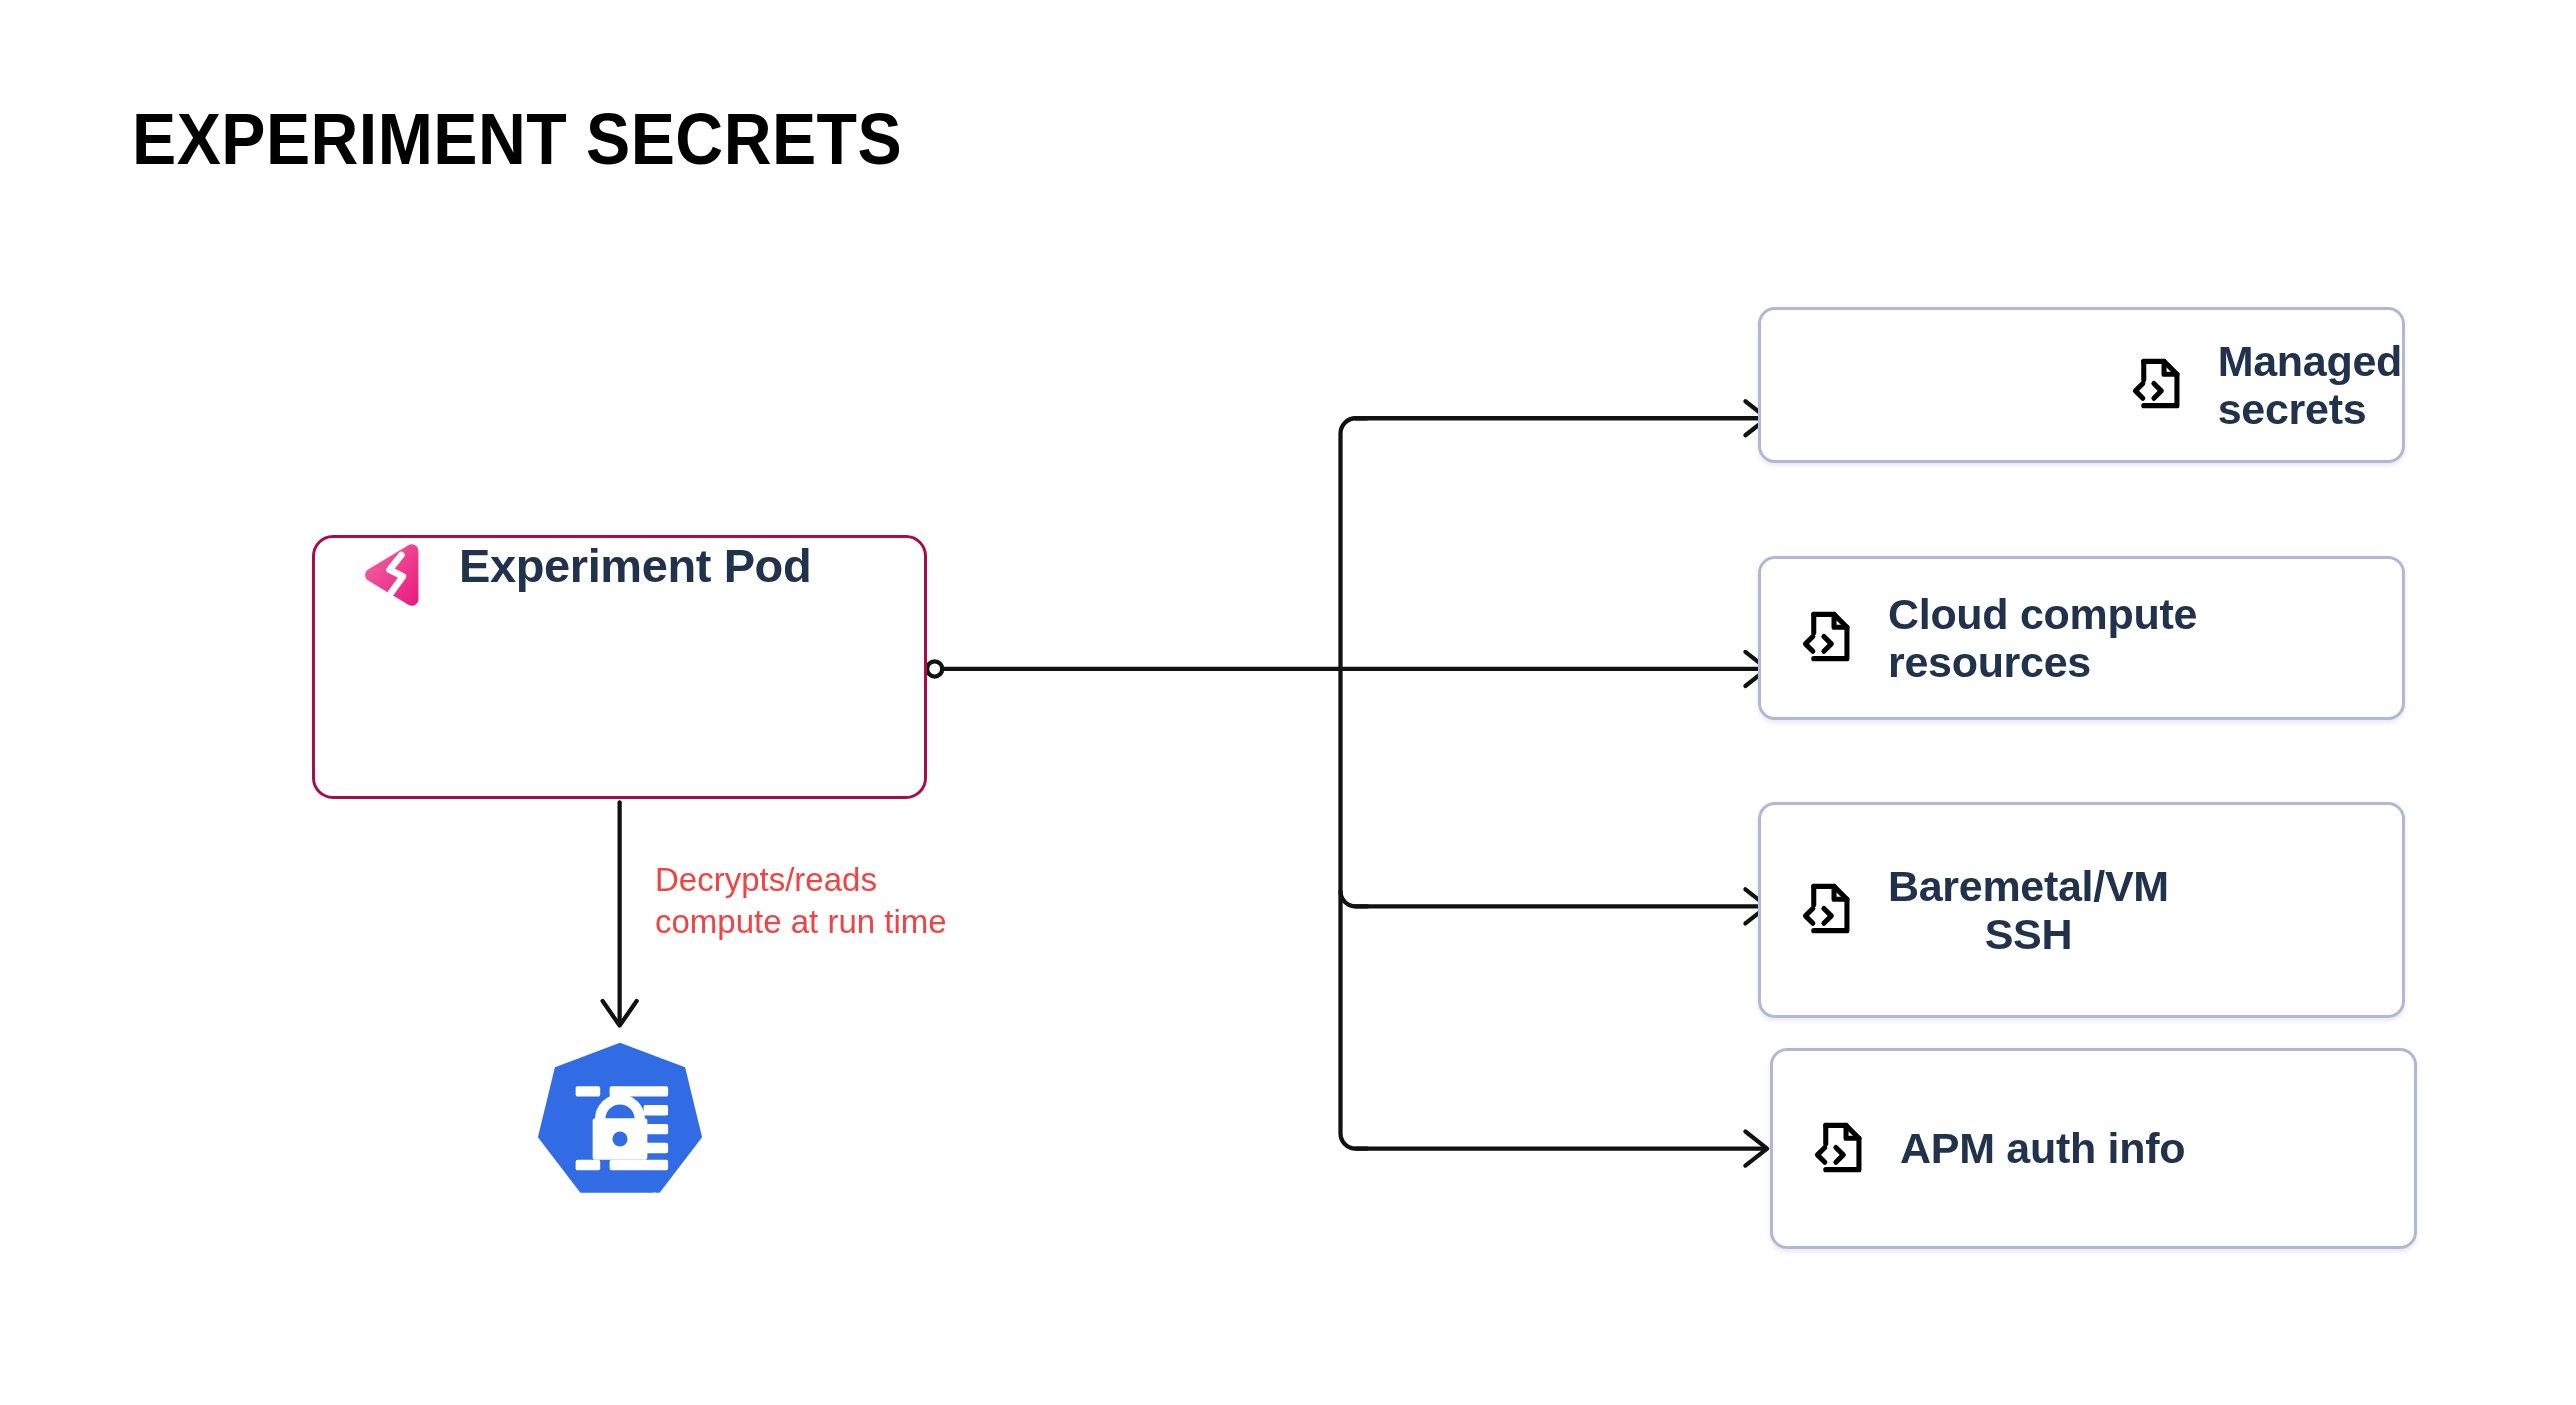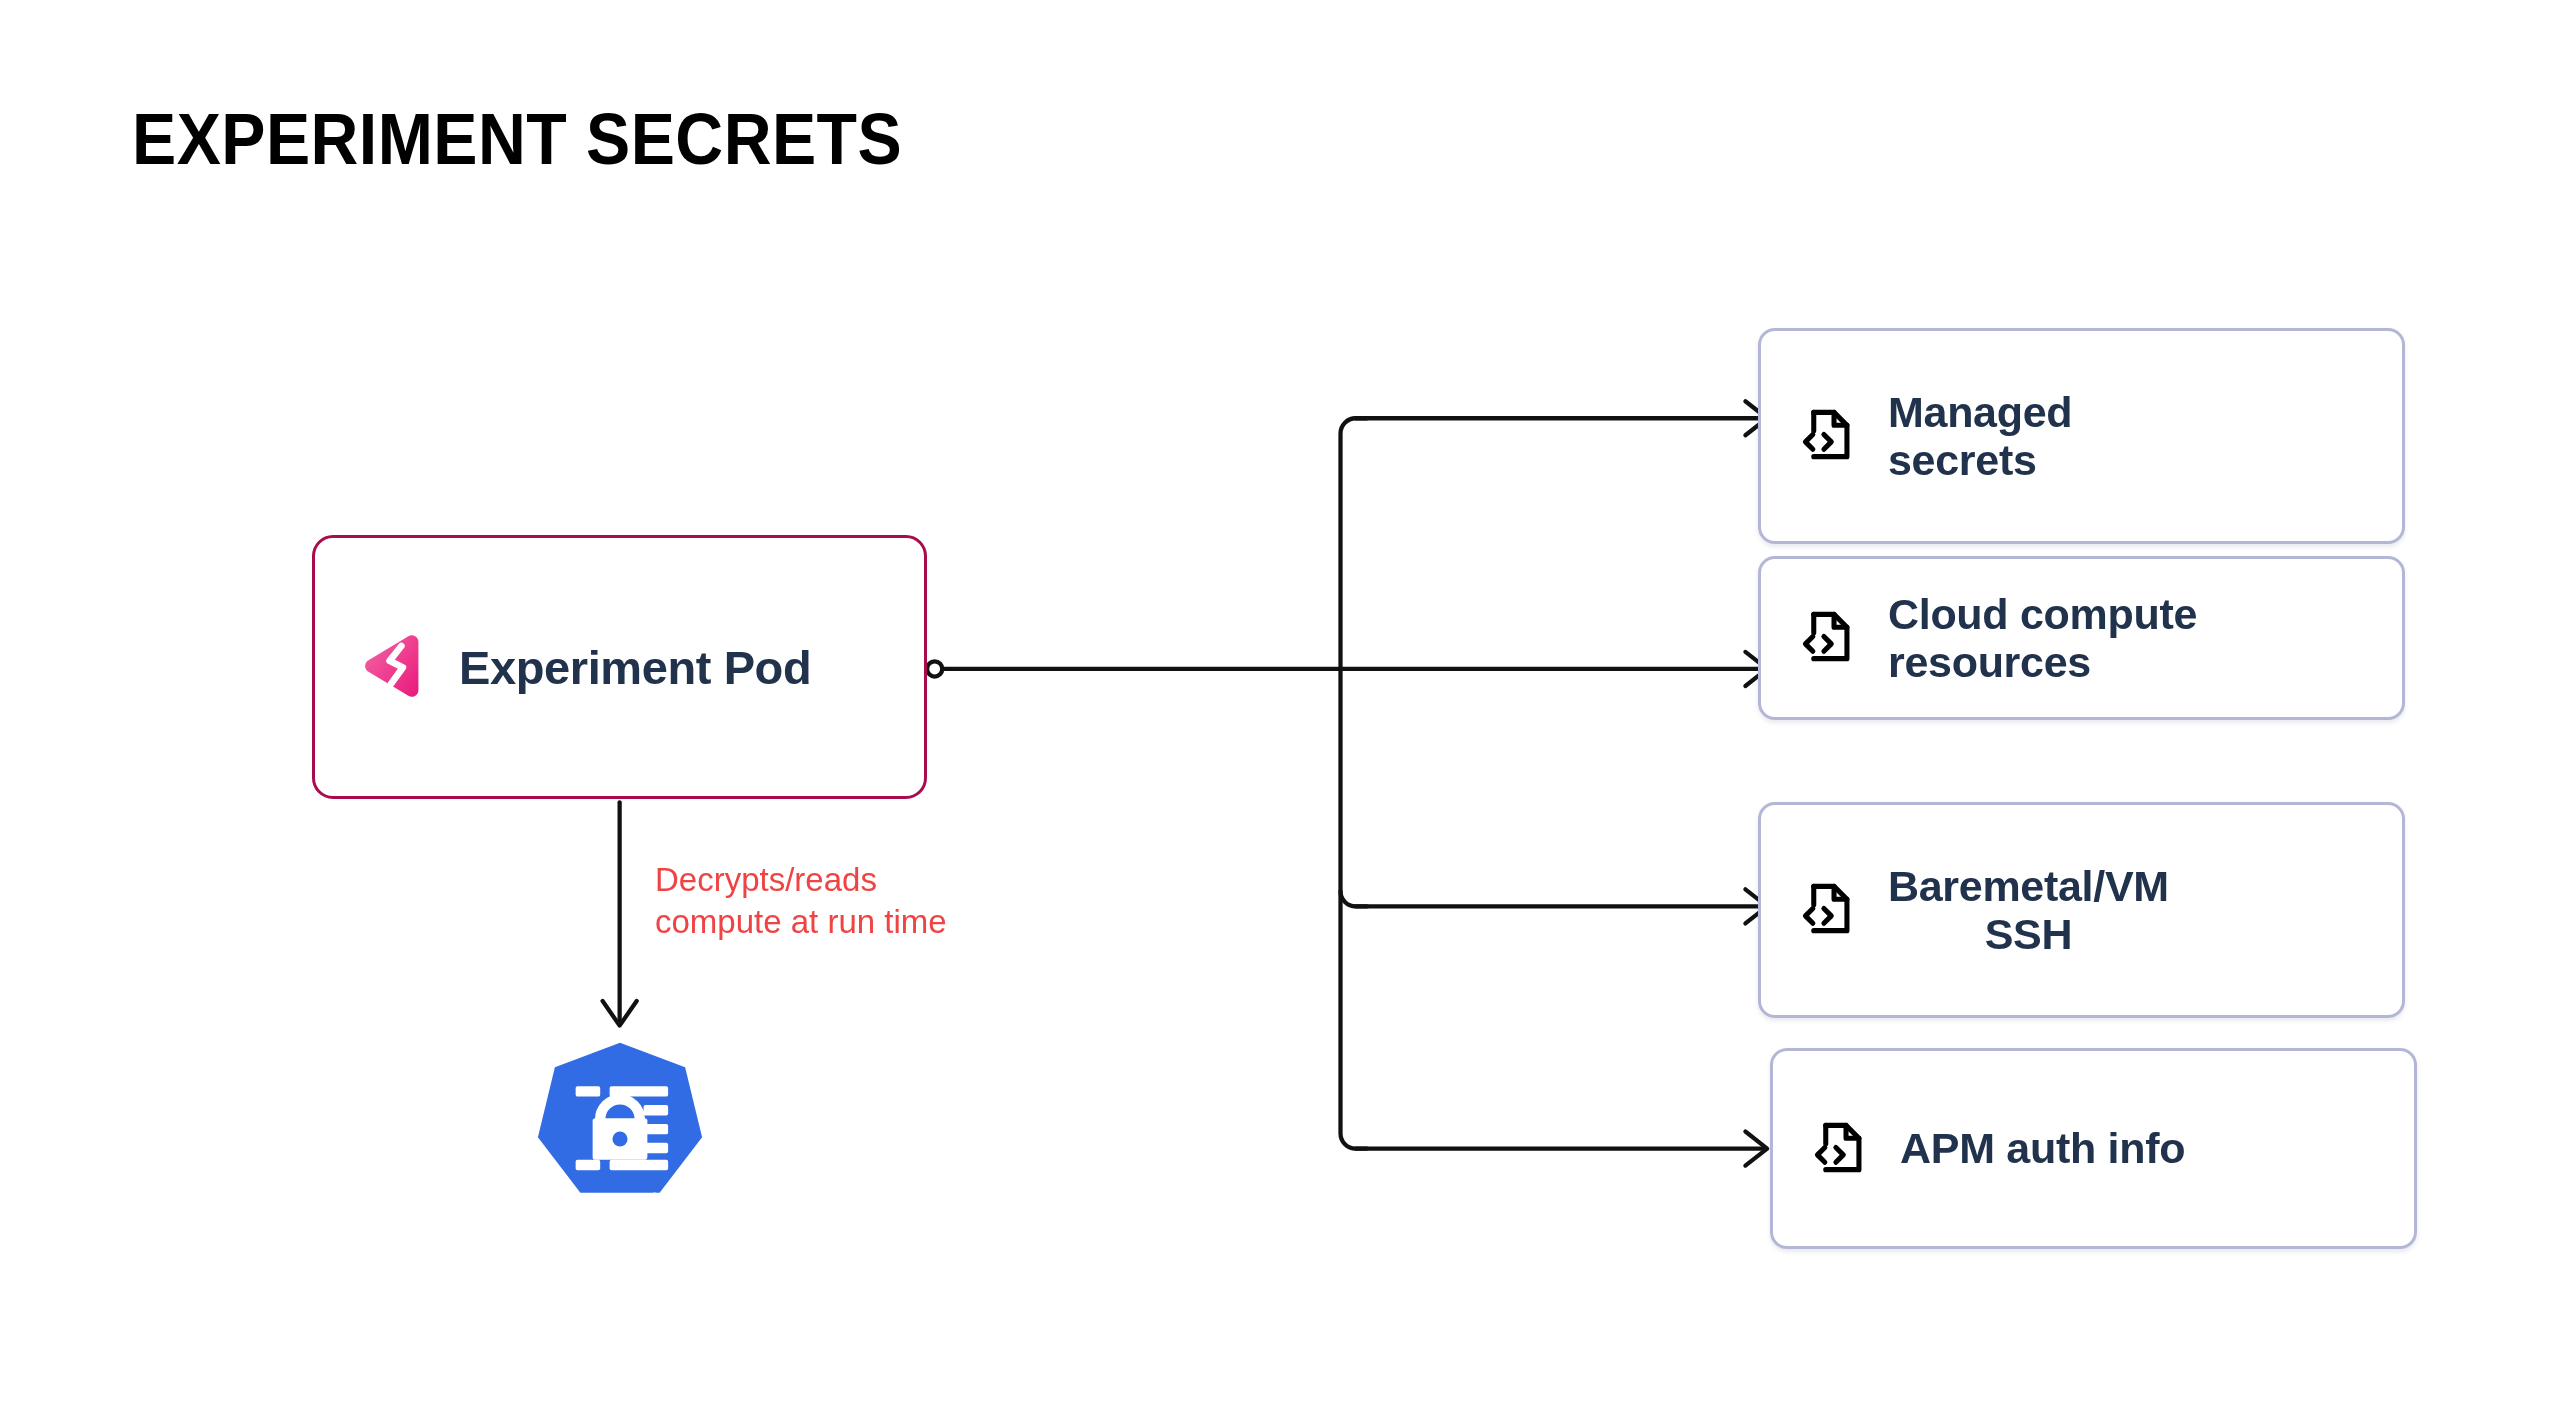--- a/index.html
+++ b/index.html
@@ -48,21 +48,21 @@
     position: absolute;
     left: 312px;
     top: 535px;
     width: 615px;
     height: 264px;
     box-sizing: border-box;
     border: 3.8px solid #a80c4c;
     border-radius: 21px;
     background: #ffffff;
     display: flex;
-    align-items: center;
+    align-items: flex-start;
     padding-left: 42px;
   }
   #pod-logo {
     width: 74px;
     height: 74px;
     flex: 0 0 74px;
     margin-right: 28px;
   }
   #pod-label {
     font-size: 47px;
@@ -115,21 +115,21 @@
     margin-right: 30px;
   }
   .res-label {
     font-size: 43px;
     font-weight: 700;
     color: #21324c;
     line-height: 1.12;
     letter-spacing: -0.3px;
   }
 
-  #card-managed   { top: 328px;  height: 216px; }
+  #card-managed   { top: 307px;  height: 156px; justify-content: flex-end; }
   #card-cloud     { top: 556px;  height: 164px; }
   #card-baremetal { top: 802px;  height: 216px; text-align: center; }
   #card-apm       { top: 1048px; height: 201px; margin-left: 12px; }
 </style>
 </head>
 <body>
 
 <div id="canvas">
 
   <div id="page-title">EXPERIMENT SECRETS</div>

